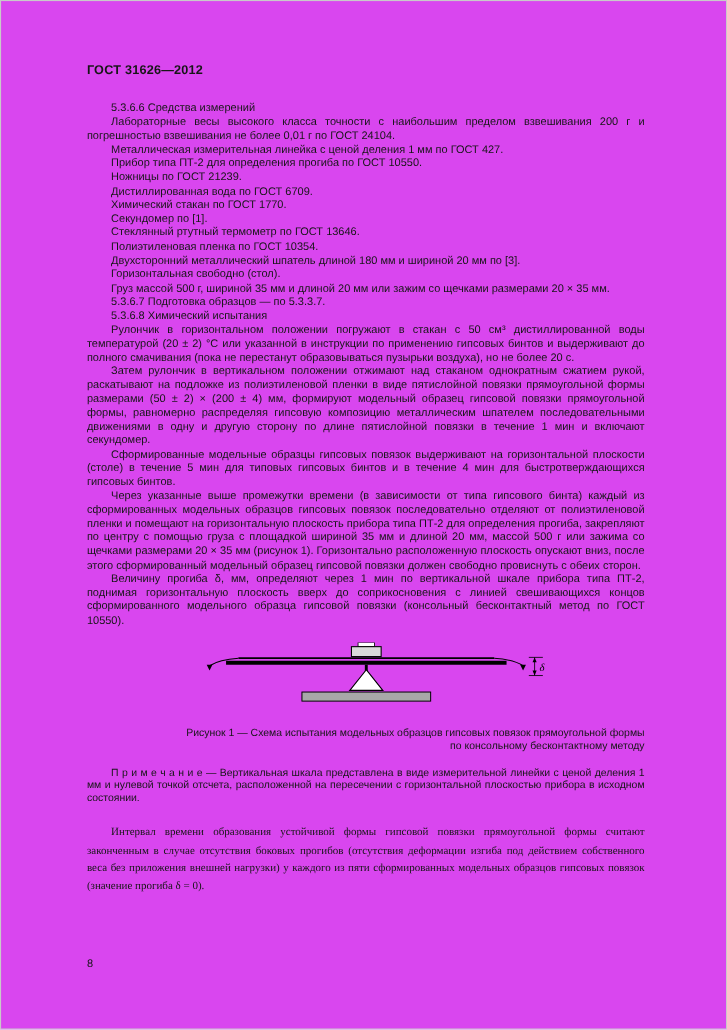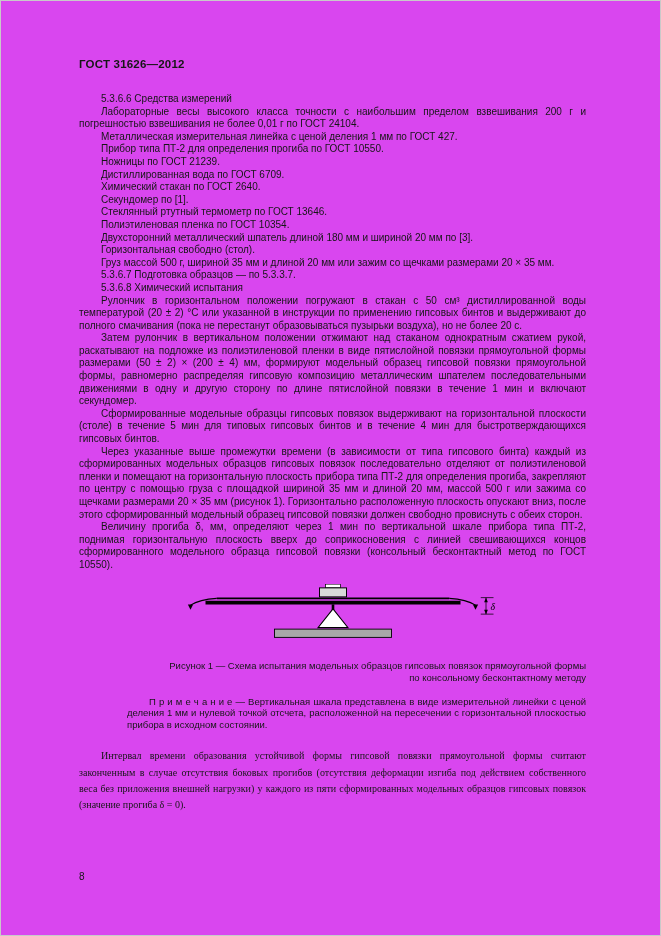--- a/index.html
+++ b/index.html
@@ -35,21 +35,21 @@
   .figure-block {
     margin-top: 12px;
     text-align: center;
   }
   .fig-caption {
     font-size: 9.5px;
     line-height: 12px;
     text-align: right;
     margin-top: 8px;
   }
-  .note-block { margin-top: 12px; margin-left: 48px; }
+  .note-block { margin-top: 12px; }
   .note-block .para {
     font-size: 9.5px;
     line-height: 11.6px;
   }
   .bottom-block { margin-top: 18px; }
   .bottom-block .para { line-height: 16.2px; font-family: Liberation Serif, serif; }
   .page-number {
     position: absolute;
     left: 78px;
     top: 870px;
@@ -65,21 +65,21 @@
 
     <div class="doc-header">ГОСТ 31626—2012</div>
 
     <div>
         <p class="para">5.3.6.6  Средства измерений</p>
         <p class="para">Лабораторные весы высокого класса точности с наибольшим пределом взвешивания 200 г и погрешностью взвешивания не более 0,01 г по ГОСТ 24104.</p>
         <p class="para">Металлическая измерительная линейка с ценой деления 1 мм по ГОСТ 427.</p>
         <p class="para">Прибор типа ПТ-2 для определения прогиба по ГОСТ 10550.</p>
         <p class="para">Ножницы по ГОСТ 21239.</p>
         <p class="para">Дистиллированная вода по ГОСТ 6709.</p>
-        <p class="para">Химический стакан по ГОСТ 2640.</p>
+        <p class="para">Химический стакан по ГОСТ 1770.</p>
         <p class="para">Секундомер по [1].</p>
         <p class="para">Стеклянный ртутный термометр по ГОСТ 13646.</p>
         <p class="para">Полиэтиленовая пленка по ГОСТ 10354.</p>
         <p class="para">Двухсторонний металлический шпатель длиной 180 мм и шириной 20 мм по [3].</p>
         <p class="para">Горизонтальная свободно (стол).</p>
         <p class="para">Груз массой 500 г, шириной 35 мм и длиной 20 мм или зажим со щечками размерами 20 × 35 мм.</p>
         <p class="para">5.3.6.7  Подготовка образцов — по 5.3.3.7.</p>
         <p class="para">5.3.6.8  Химический испытания</p>
         <p class="para">Рулончик в горизонтальном положении погружают в стакан с 50 см³ дистиллированной воды температурой (20 ± 2) °С или указанной в инструкции по применению гипсовых бинтов и выдерживают до полного смачивания (пока не перестанут образовываться пузырьки воздуха), но не более 20 с.</p>
         <p class="para">Затем рулончик в вертикальном положении отжимают над стаканом однократным сжатием рукой, раскатывают на подложке из полиэтиленовой пленки в виде пятислойной повязки прямоугольной формы размерами (50 ± 2) × (200 ± 4) мм, формируют модельный образец гипсовой повязки прямоугольной формы, равномерно распределяя гипсовую композицию металлическим шпателем последовательными движениями в одну и другую сторону по длине пятислойной повязки в течение 1 мин и включают секундомер.</p>

